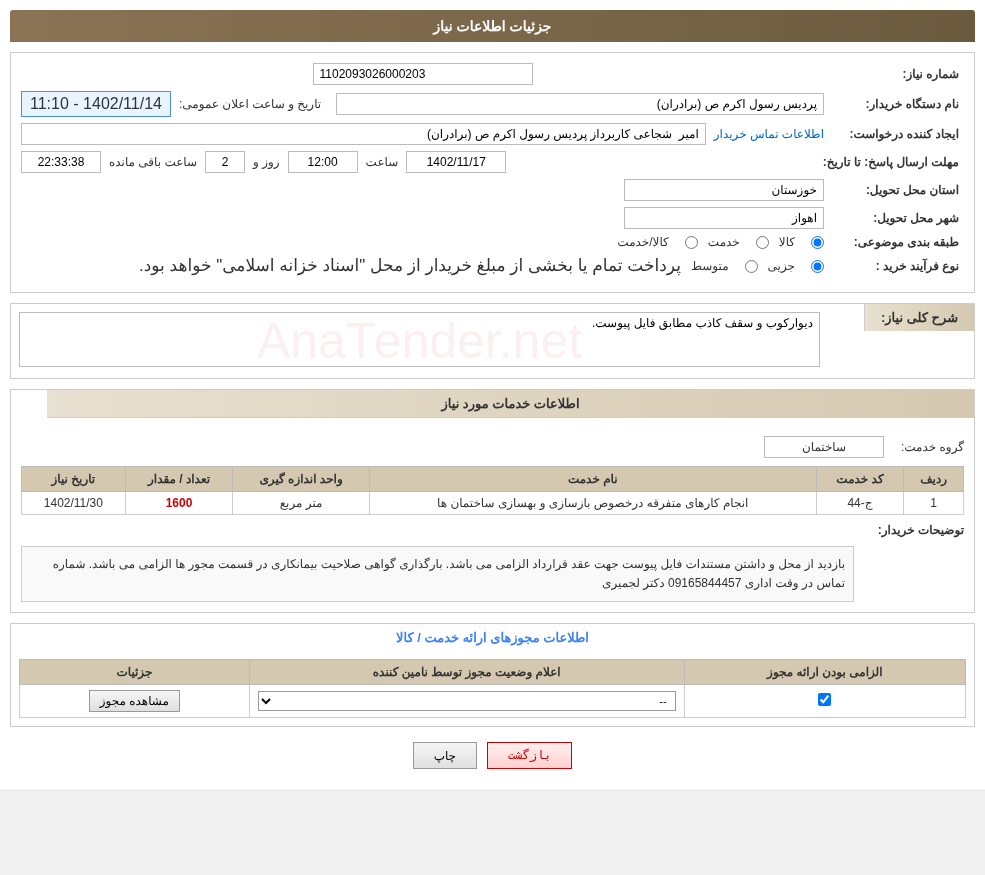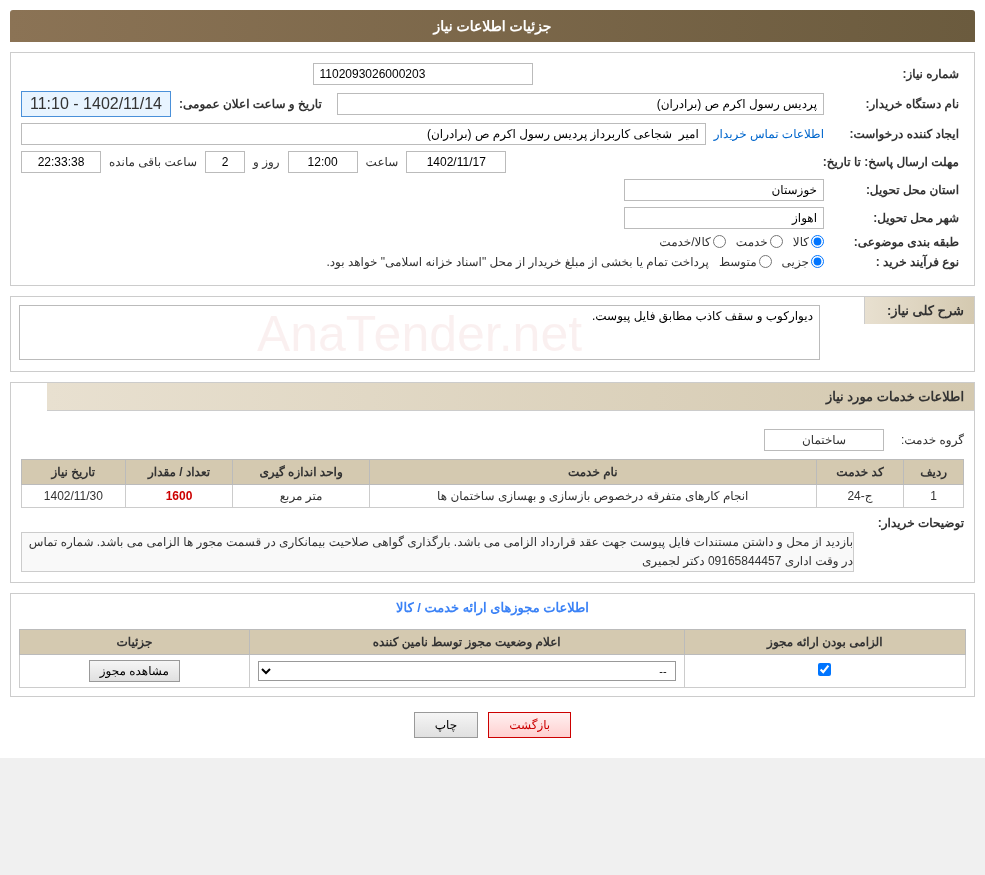--- a/index.html
+++ b/index.html
@@ -30,21 +30,21 @@
       border: 1px solid #ccc;
       margin-bottom: 10px;
       background: #fff;
     }
     .section-title {
       background: linear-gradient(to right, #e8e0d0, #d4c9b0);
       padding: 6px 10px;
       font-weight: bold;
       font-size: 13px;
       border-bottom: 1px solid #ccc;
-      text-align: right;
+      text-align: center;
       margin-left: 36px;
     }
     .section-content {
       padding: 10px;
     }
     .info-row {
       display: flex;
       align-items: center;
       margin-bottom: 6px;
       flex-direction: row;
@@ -84,22 +84,22 @@
       padding: 3px 8px;
       font-size: 16px;
     }
     .radio-group {
       display: flex;
       align-items: center;
       gap: 10px;
     }
     .radio-item {
       display: flex;
-      align-items: flex-start;
-      gap: 2px;
+      align-items: flex-end;
+      gap: 16px;
     }
     .table-section {
       width: 100%;
       border-collapse: collapse;
       margin-top: 5px;
     }
     .table-section th {
       background: #d4c9b0;
       border: 1px solid #bbb;
       padding: 5px 8px;
@@ -109,21 +109,22 @@
       border: 1px solid #ccc;
       padding: 4px 8px;
       text-align: center;
     }
     .table-section tr:nth-child(even) td {
       background: #f9f9f9;
     }
     .note-box {
       border: 1px solid #ccc;
       background: #f9f9f9;
-      margin-top: 16px;
+      padding: 8px;
+      margin-top: 23px;
       font-size: 12px;
       line-height: 1.6;
       text-align: right;
     }
     .watermark-area {
       position: relative;
       min-height: 80px;
     }
     .group-row {
       display: flex;
@@ -194,21 +195,21 @@
       cursor: pointer;
       font-size: 12px;
       font-family: Tahoma, Arial, sans-serif;
     }
     .btn-back {
       border: 1px solid #c00;
       background: linear-gradient(to bottom, #fff0f0, #ffd0d0);
       padding: 5px 20px;
       cursor: pointer;
       font-size: 12px;
-      font-family: Liberation Sans, sans-serif;
+      font-family: Liberation Mono, monospace;
       color: #c00;
     }
   </style>
 </head>
 <body>
 
 <div class="page-wrapper">
 
   <div class="header-bar">
     <span>جزئیات اطلاعات نیاز</span>
@@ -223,21 +224,21 @@
           <input class="input-field" style="width: 220px; text-align: left; direction: ltr;" type="text" readonly="" value="1102093026000203">
         </div>
       </div>
 
       <div class="info-row" style="justify-content: space-between;">
         <span class="label-cell">نام دستگاه خریدار:</span>
         <div style="flex:1;">
           <input class="input-field input-full" type="text" readonly="" value="پردیس رسول اکرم ص (برادران)" style="">
         </div>
         <div style="display:flex; align-items:center; margin-right:15px;">
-          <span style="font-weight:bold; padding-left:8px; white-space:nowrap;">تاریخ و ساعت اعلان عمومی:</span>
+          <span style="font-weight:normal; padding-left:8px; white-space:nowrap;">تاریخ و ساعت اعلان عمومی:</span>
           <span class="date-time-announce">1402/11/14 - 11:10</span>
         </div>
       </div>
 
       <div class="info-row">
         <span class="label-cell">ایجاد کننده درخواست:</span>
         <div style="flex:1; display:flex; align-items:center; gap:8px;">
           <a class="link-blue">اطلاعات تماس خریدار</a>
           <input class="input-field" style="flex: 1 1 0%;" type="text" readonly="" value="امیر  شجاعی کاربرداز پردیس رسول اکرم ص (برادران)">
         </div>
@@ -296,21 +297,21 @@
           <div class="radio-group">
             <div class="radio-item">
               <input type="radio" name="purchase" checked="" style="">
               <label>جزیی</label>
             </div>
             <div class="radio-item">
               <input type="radio" name="purchase" style="">
               <label>متوسط</label>
             </div>
           </div>
-          <span style="color:#333; font-size:12px;margin-left:8px;">پرداخت تمام یا بخشی از مبلغ خریدار از محل "اسناد خزانه اسلامی" خواهد بود.</span>
+          <span style="color:#333; font-size:17px;margin-left:8px;">پرداخت تمام یا بخشی از مبلغ خریدار از محل "اسناد خزانه اسلامی" خواهد بود.</span>
         </div>
       </div>
 
     </div>
   </div>
 
   <div class="section">
     <div style="display:flex; align-items:flex-start;">
       <div class="section-title" style="min-width:110px; border-bottom:none; border-left:1px solid #ccc;">شرح کلی نیاز:</div>
       <div style="flex:1; position:relative; min-height:70px;" class="watermark-area">
@@ -341,21 +342,21 @@
             <th>کد خدمت</th>
             <th>نام خدمت</th>
             <th>واحد اندازه گیری</th>
             <th>تعداد / مقدار</th>
             <th>تاریخ نیاز</th>
           </tr>
         </thead>
         <tbody>
           <tr>
             <td>1</td>
-            <td>ج-24</td>
+            <td>ج-44</td>
             <td>انجام کارهای متفرقه درخصوص بازسازی و بهسازی ساختمان ها</td>
             <td>متر مربع</td>
             <td style="color:#cc0000; font-weight:bold;">1600</td>
             <td>1402/11/30</td>
           </tr>
         </tbody>
       </table>
 
       <div style="display:flex; align-items:flex-start; margin-top:8px;">
         <span style="font-weight:bold; min-width:110px; padding-left:10px; text-align:right;">توضیحات خریدار:</span>

